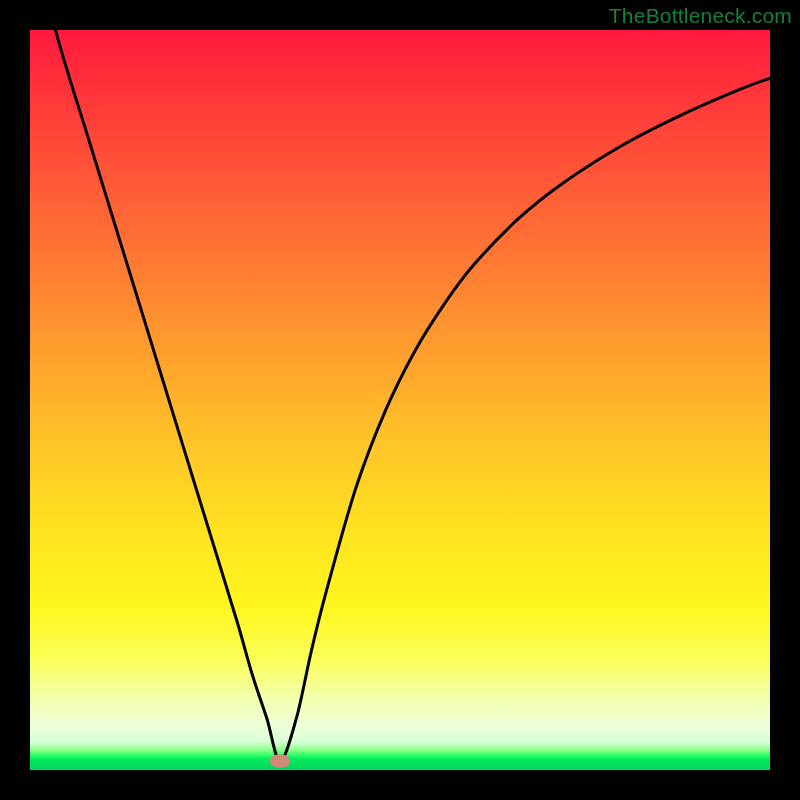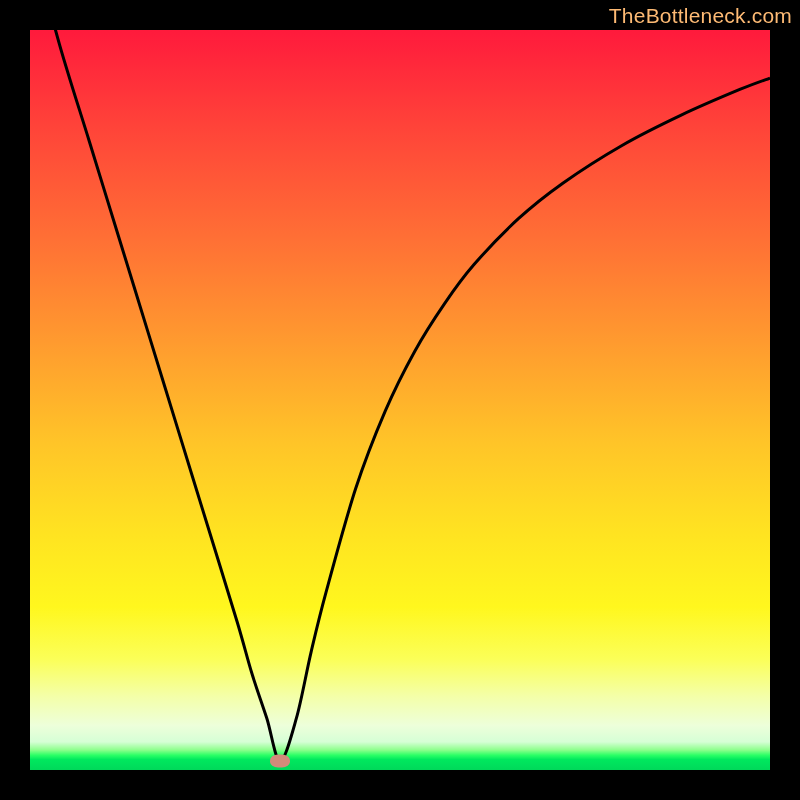--- a/index.html
+++ b/index.html
@@ -65,21 +65,21 @@
     width: 20px;
     height: 13px;
     border-radius: 8px / 6px;
     background: #d18a7a;
     transform: translate(-50%, -50%);
   }
   .watermark {
     position: absolute;
     top: 4px;
     right: 8px;
-    color: #fdba74;
+    color: #15803d;
     font-size: 21px;
     letter-spacing: 0.2px;
     font-weight: 400;
     user-select: none;
   }
 </style>
 </head>
 <body>
 
 <div class="frame">

